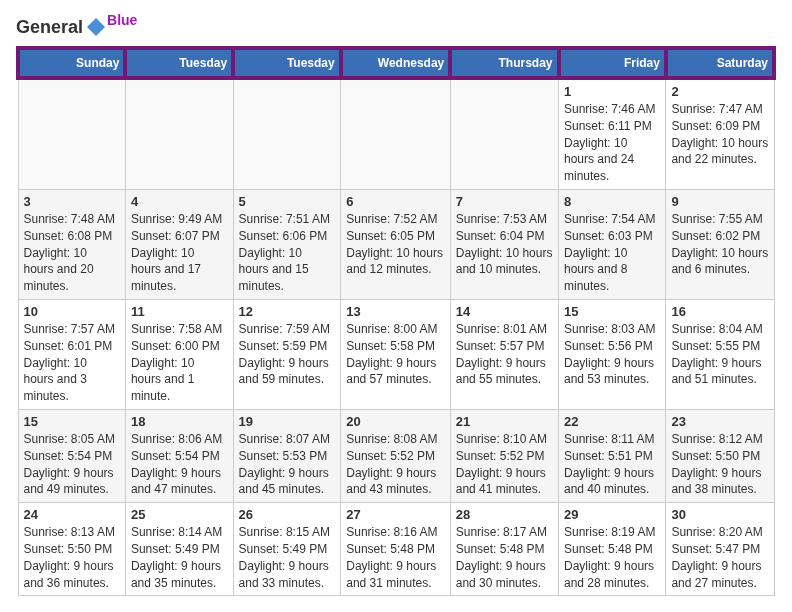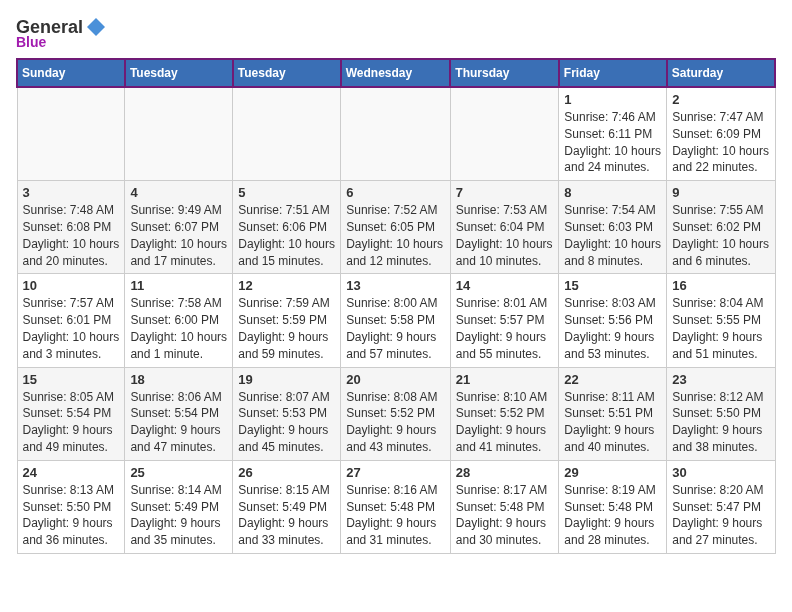--- a/index.html
+++ b/index.html
@@ -11,21 +11,21 @@
       padding: 16px;
     }
     .header-top {
       display: flex;
       justify-content: space-between;
       align-items: flex-start;
       margin-bottom: 4px;
     }
     .logo {
       display: flex;
-      flex-direction: column;
+      flex-direction: row;
       align-items: flex-start;
     }
     .title-area {
       text-align: right;
     }
     .month-title {
       font-size: 36px;
       font-weight: bold;
       color: #333;
       line-height: 1;
@@ -39,22 +39,22 @@
       width: 100%;
       border-collapse: collapse;
       margin-top: 8px;
     }
     .calendar th {
       background: #3a6fb5;
       color: #fff;
       font-size: 12px;
       font-weight: bold;
       padding: 6px 4px;
-      text-align: left;
-      border: 2px solid #701a75;
+      text-align: right;
+      border: 4px solid #701a75;
     }
     .calendar td {
       vertical-align: top;
       border: 1px solid #ccc;
       padding: 4px 5px;
       font-size: 10px;
       color: #333;
       background: #fff;
       min-height: 80px;
       width: 113px;

